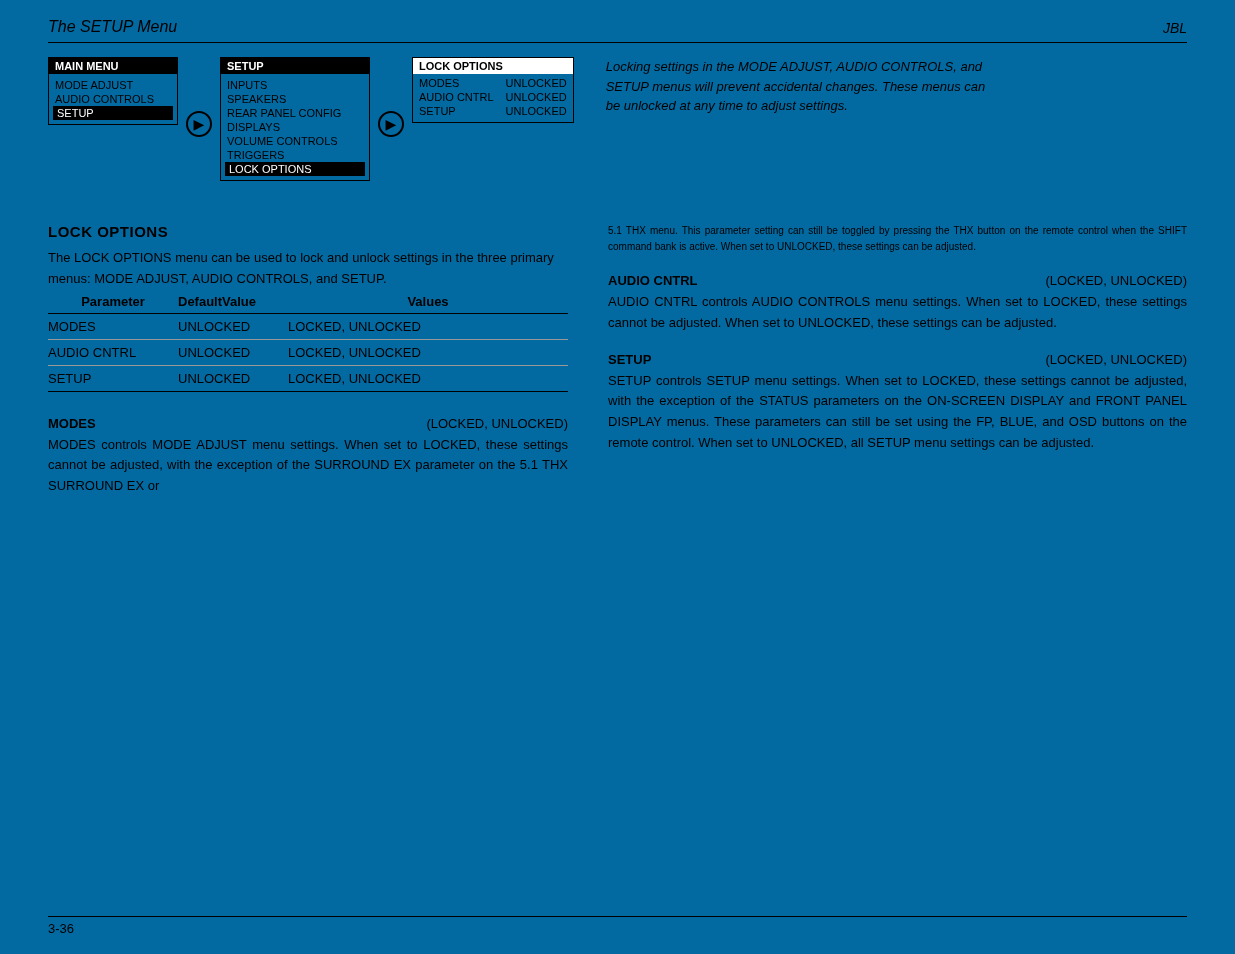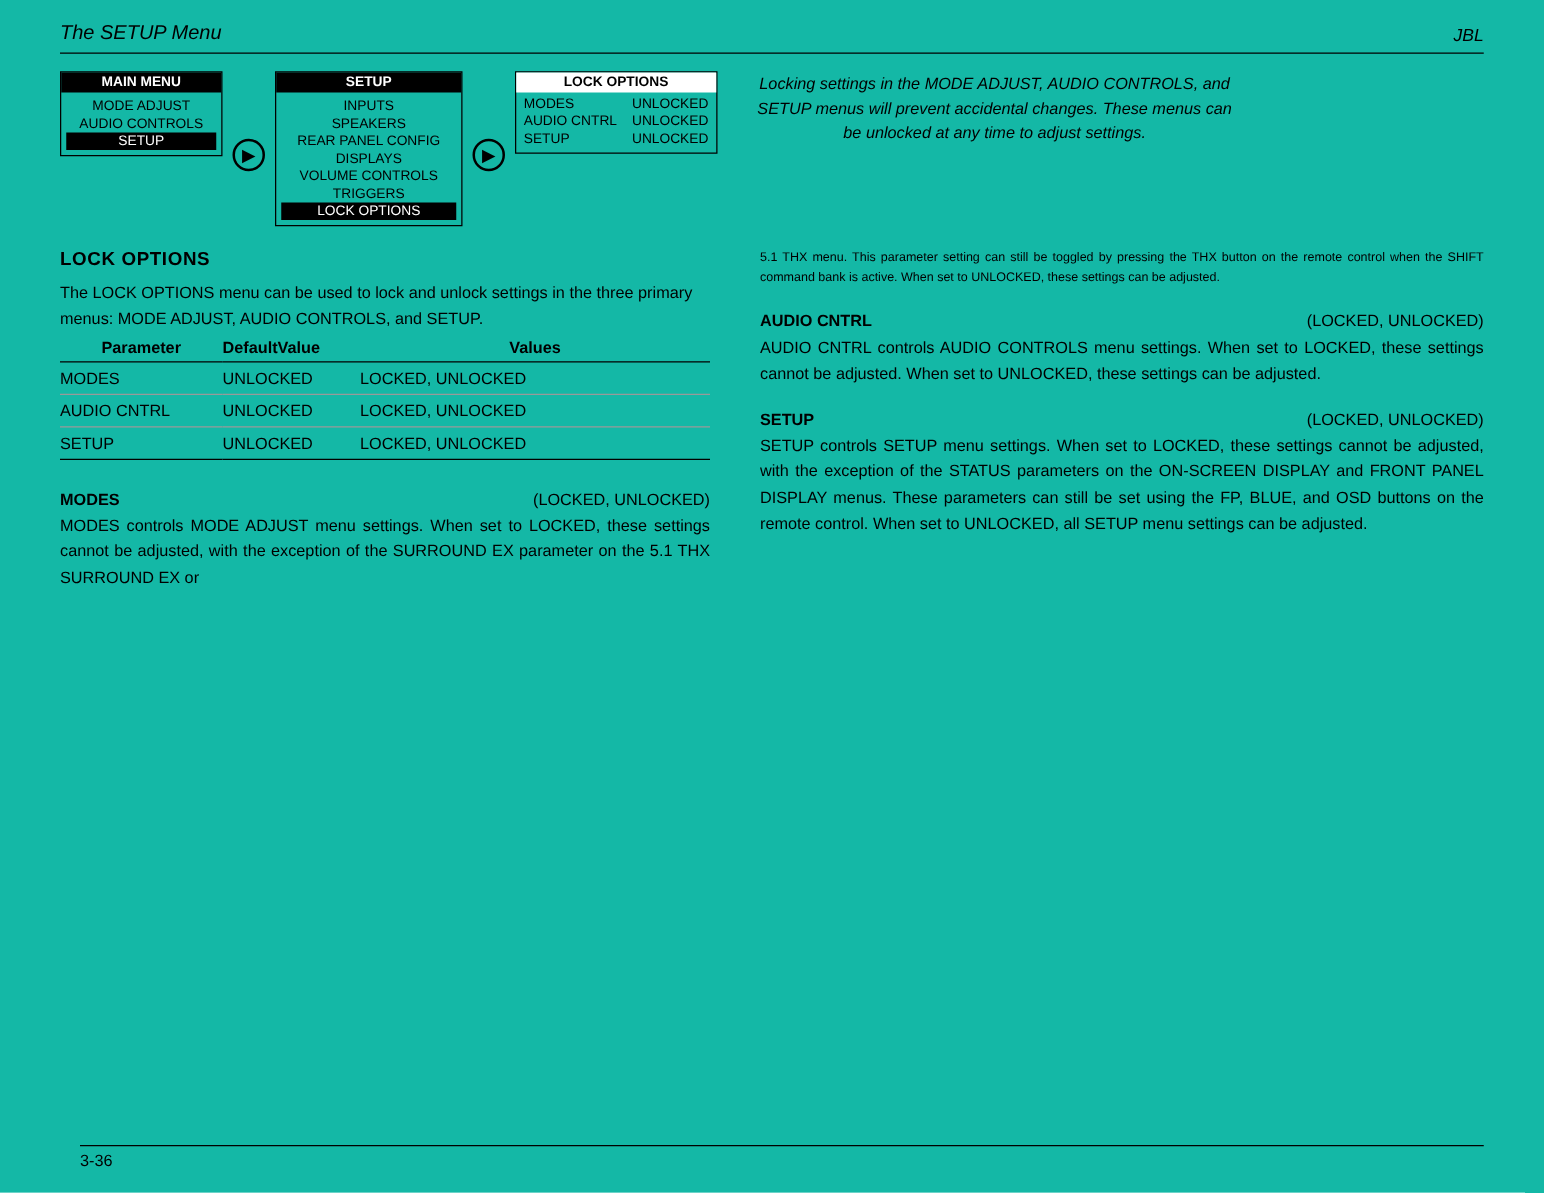--- a/index.html
+++ b/index.html
@@ -9,21 +9,21 @@
       font-size: 13px;
       color: #000;
       width: 1235px;
       min-height: 954px;
       padding: 0;
     }
 
     .page-wrapper {
       width: 1235px;
       min-height: 954px;
-      background: #14b8a6;
+      background: #0369a1;
       padding: 18px 48px 18px 48px;
       display: flex;
       flex-direction: column;
     }
 
     
     .page-header {
       display: flex;
       justify-content: space-between;
       align-items: flex-end;
@@ -40,22 +40,21 @@
       font-style: italic;
       font-size: 14px;
     }
 
     
     .diagram-area {
       display: flex;
       flex-direction: row;
       align-items: flex-start;
       gap: 0px;
-      margin-bottom: 8px;
-      text-align: center;
+      margin-bottom: 32px;
     }
 
     
     .menu-box {
       border: 1px solid #000;
       min-width: 130px;
       font-size: 11px;
     }
     .menu-box .menu-header {
       background: #000;
@@ -221,21 +220,20 @@
       line-height: 1.6;
       text-align: justify;
     }
 
     
     .page-footer {
       border-top: 1px solid #000;
       padding-top: 4px;
       margin-top: 18px;
       font-size: 13px;
-      margin-left: 16px;
     }
 
     
     .default-header-inner {
       display: flex;
     }
   </style>
 </head>
 <body>
 

